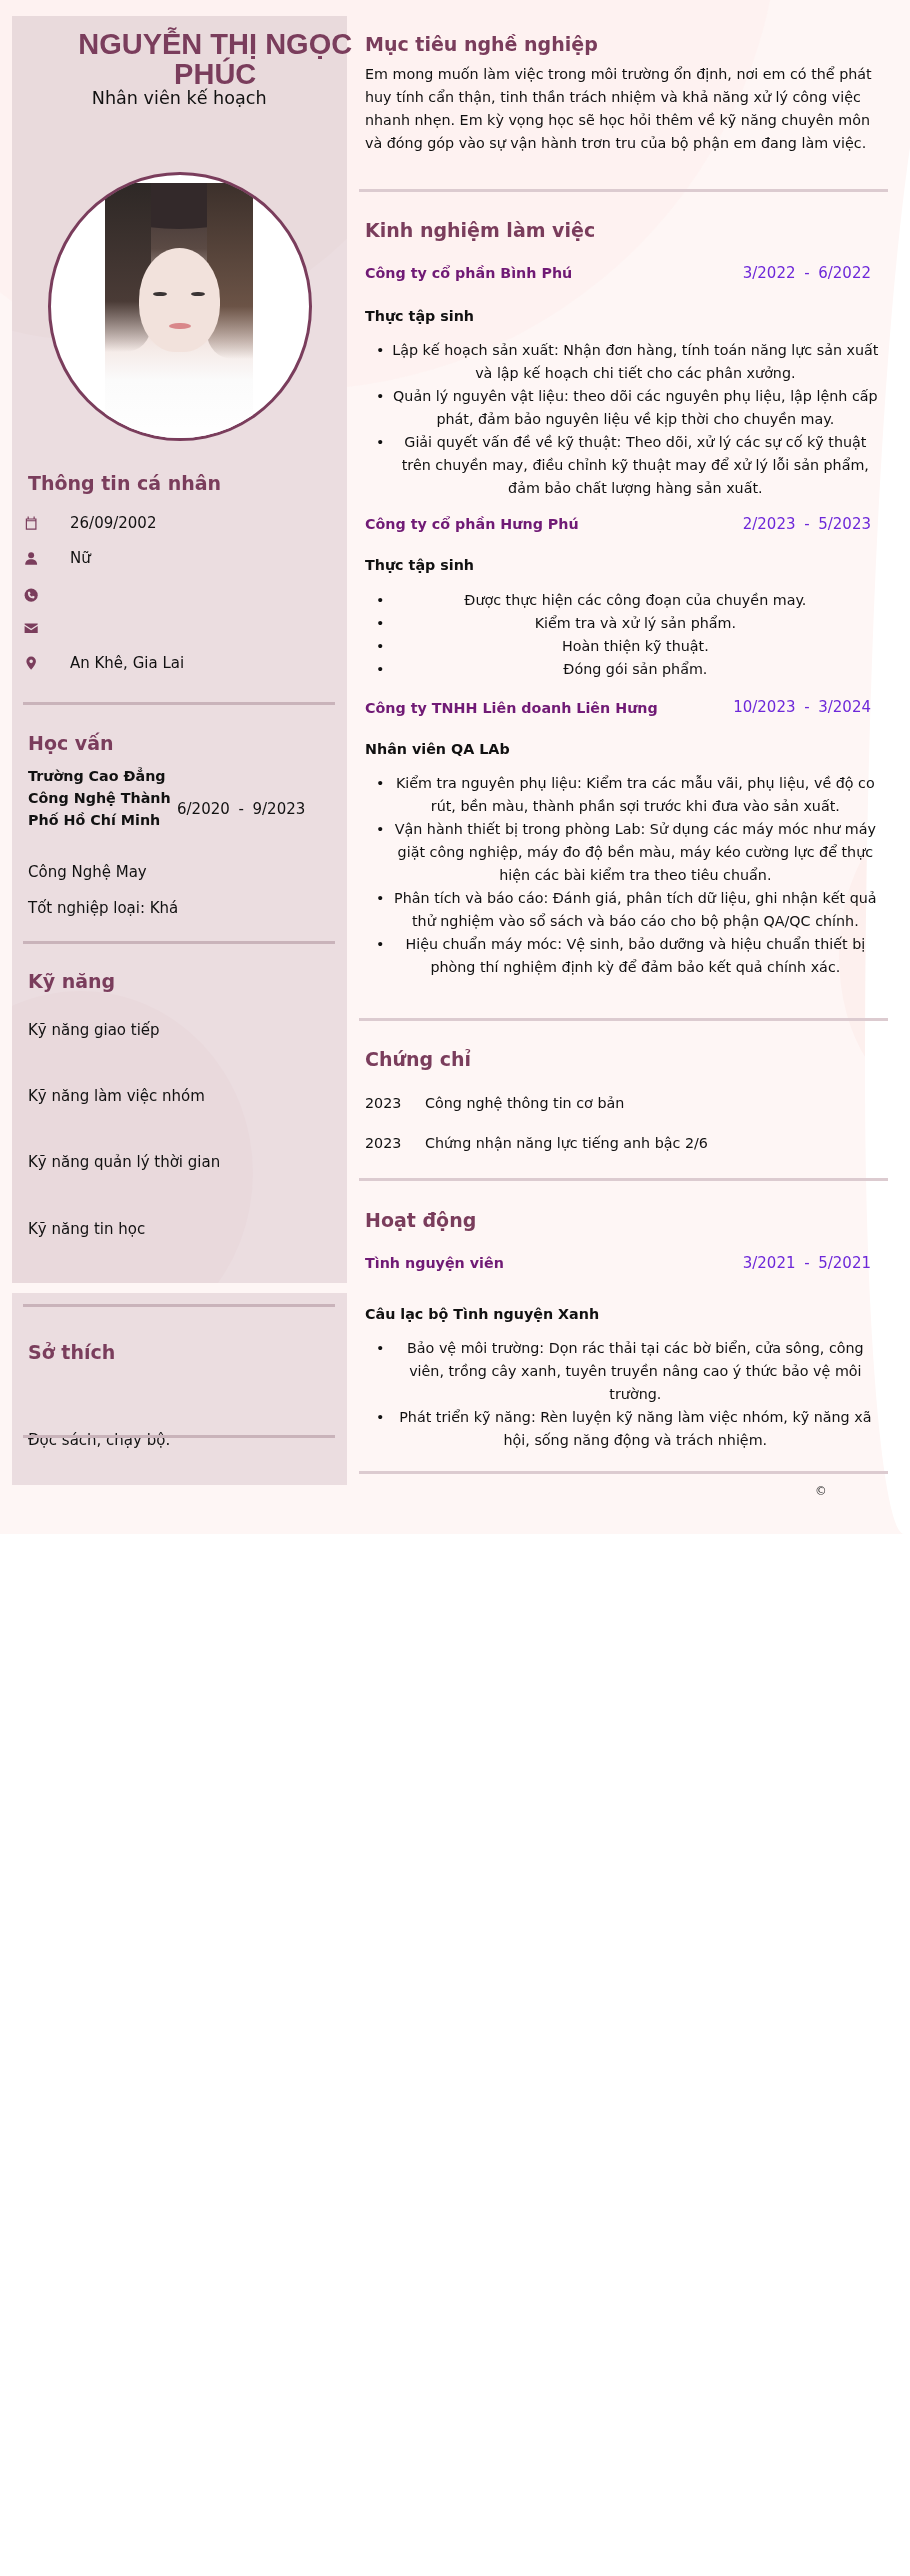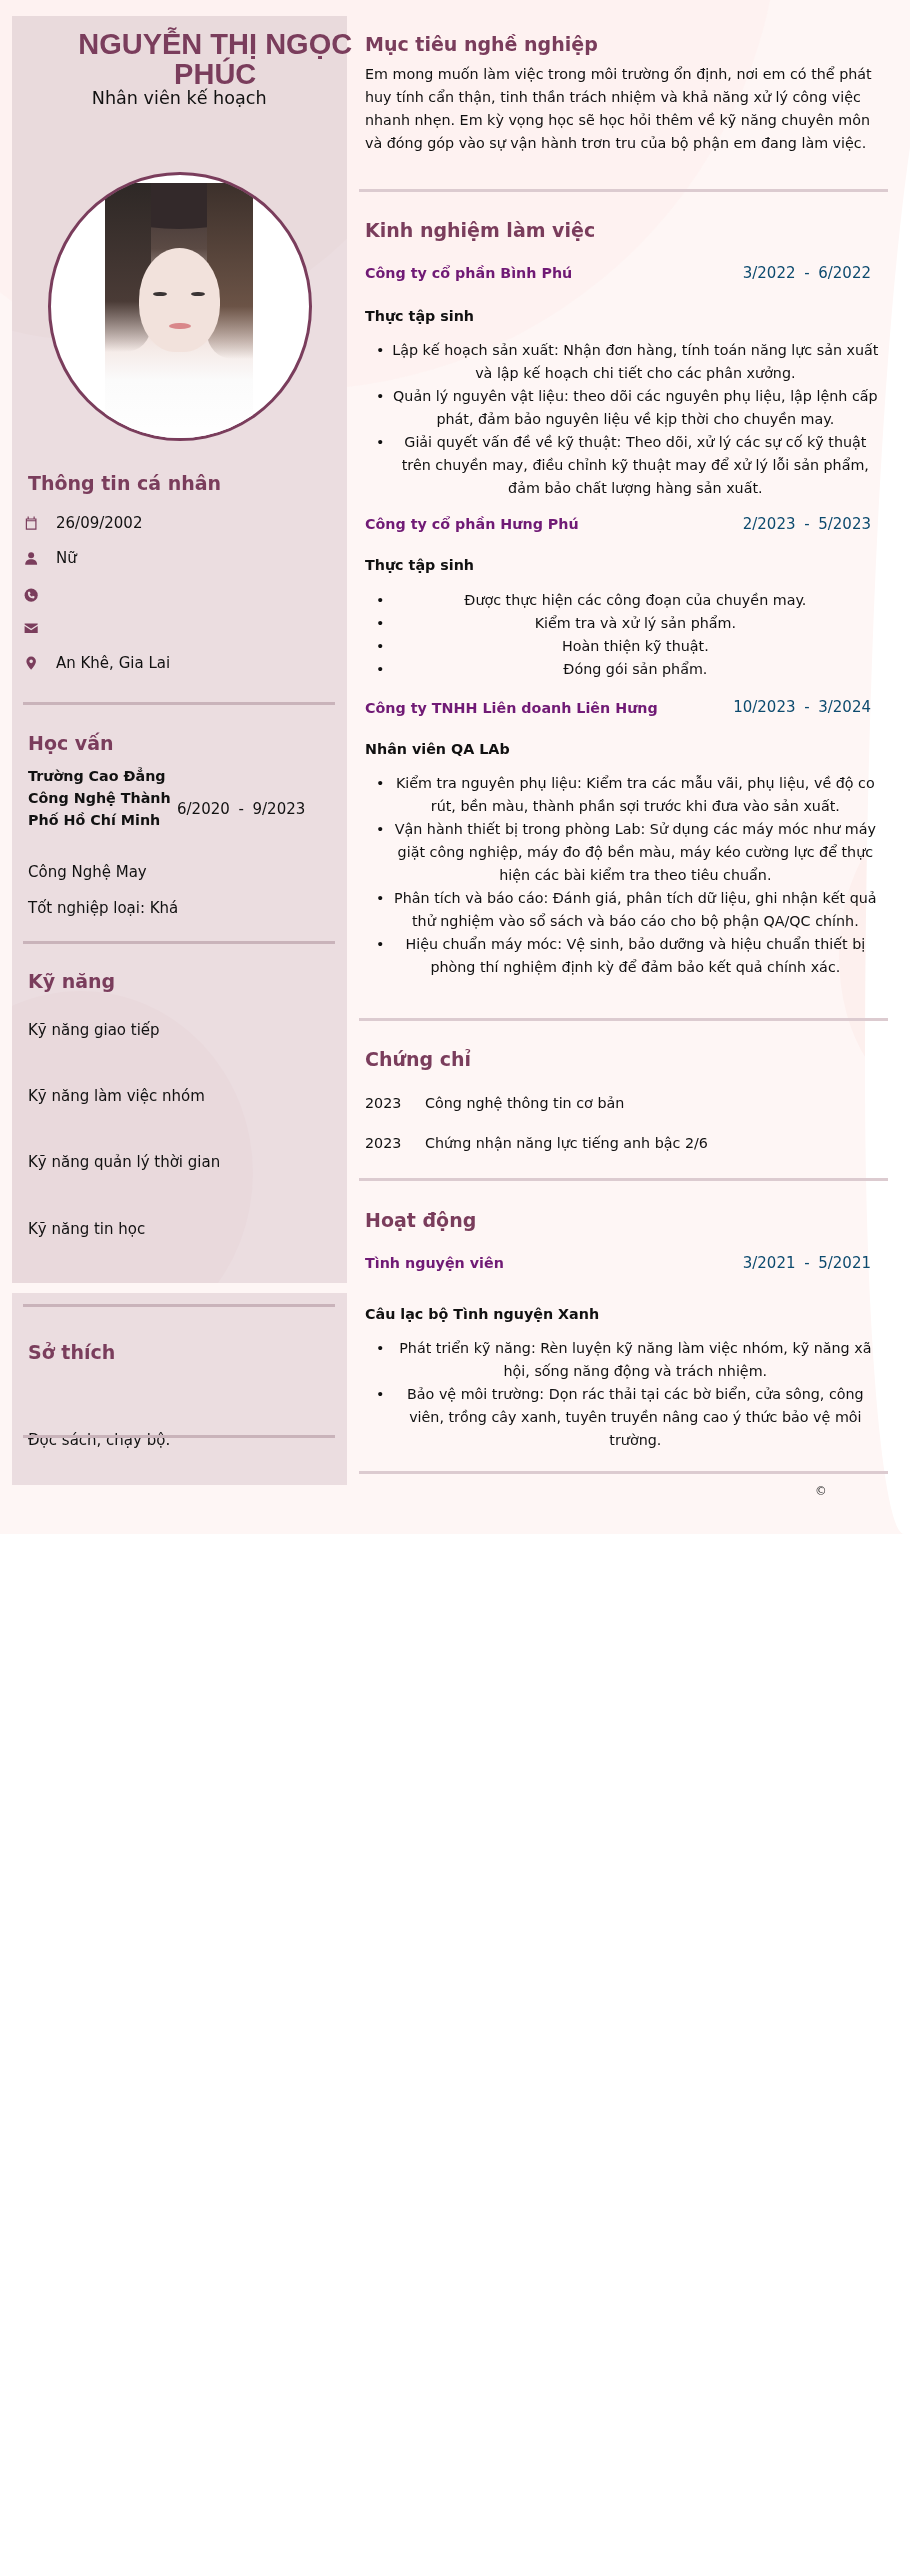--- a/index.html
+++ b/index.html
@@ -26,33 +26,33 @@
   .photo-hair-l { position: absolute; left: 0; top: 0; width: 46px; height: 169px; background: linear-gradient(180deg,#2e2826,#4a3b36 70%, rgba(255,255,255,0)); border-radius: 0 0 26px 0; }
   .photo-hair-r { position: absolute; right: 0; top: 0; width: 46px; height: 176px; background: linear-gradient(180deg,#3c302b,#6b5346 70%, rgba(255,255,255,0)); border-radius: 0 0 0 26px; }
   .photo-hair-top { position: absolute; left: 0; top: 0; width: 148px; height: 46px; background: #33292a; border-radius: 0 0 50% 50%; }
   .photo-lips { position: absolute; left: 64px; top: 140px; width: 22px; height: 6.5px; border-radius: 50%; background: #d9878a; }
   .photo-eye { position: absolute; top: 109px; width: 14.3px; height: 4.6px; border-radius: 50%; background: #3a3434; }
 
   .side-heading { position: absolute; left: 28px; font-weight: 700; font-size: 19px; color: #7a3d5c; }
   .info-row { position: absolute; left: 23.4px; height: 23.4px; display: flex; align-items: center; }
   .info-icon { width: 15.6px; height: 15.6px; display: flex; align-items: center; justify-content: center; }
   .info-icon svg { width: 14.3px; height: 14.3px; fill: #7a3d5c; }
-  .info-text { margin-left: 17px; font-size: 15px; color: #111; }
+  .info-text { margin-left: 31px; font-size: 15px; color: #111; }
 
   .divider-side { position: absolute; left: 23.4px; width: 312px; height: 2.6px; background: #c9b3ba; }
   .divider-main { position: absolute; left: 359px; width: 529px; height: 2.6px; background: #dccbd0; }
 
   .edu-school { position: absolute; left: 28px; top: 765px; width: 143px; font-weight: 700; font-size: 14.3px; line-height: 22px; color: #111; }
   .edu-dates { position: absolute; left: 177px; top: 800px; font-size: 15px; color: #111; word-spacing: 3.9px; }
   .side-text { position: absolute; left: 28px; font-size: 15px; color: #111; }
 
   .main-heading { position: absolute; left: 365px; font-weight: 700; font-size: 19px; color: #7a3d5c; }
   .para { position: absolute; left: 365px; width: 520px; font-size: 14.3px; line-height: 23px; color: #111; }
   .job-company { position: absolute; left: 365px; font-weight: 700; font-size: 14.3px; color: #701a75; }
-  .job-dates { position: absolute; right: 39px; font-size: 15px; color: #0c4a6e; word-spacing: 3.9px; text-align: right; }
+  .job-dates { position: absolute; right: 39px; font-size: 15px; color: #6d28d9; word-spacing: 3.9px; text-align: right; }
   .job-role { position: absolute; left: 365px; font-weight: 700; font-size: 14.3px; color: #111; }
   .bullets { position: absolute; left: 376px; width: 507px; list-style: none; font-size: 14.3px; line-height: 23px; color: #111; text-align: center; }
   .bullets li { position: relative; padding-left: 11.7px; }
   .bullets li::before { content: "•"; position: absolute; left: 0; top: 0; }
   .cert-row { position: absolute; left: 365px; font-size: 14.3px; color: #111; display: flex; }
   .cert-year { width: 60px; }
   .copyright { position: absolute; left: 815px; top: 1484px; font-size: 11.7px; color: #333; }
 </style>
 </head>
 <body>
@@ -198,19 +198,19 @@
   <span>Chứng nhận năng lực tiếng anh bậc 2/6</span>
 </div>
 
 <div class="divider-main" style="top:1178px"></div>
 
 <div class="main-heading" style="top:1209px">Hoạt động</div>
 <div class="job-company" style="top:1255px">Tình nguyện viên</div>
 <div class="job-dates" style="top:1254px">3/2021  -  5/2021</div>
 <div class="job-role" style="top:1306px">Câu lạc bộ Tình nguyện Xanh</div>
 <ul class="bullets" style="top:1337px">
+  <li>Bảo vệ môi trường: Dọn rác thải tại các bờ biển, cửa sông, công viên, trồng cây xanh, tuyên truyền nâng cao ý thức bảo vệ môi trường.</li>
   <li>Phát triển kỹ năng: Rèn luyện kỹ năng làm việc nhóm, kỹ năng xã hội, sống năng động và trách nhiệm.</li>
-  <li>Bảo vệ môi trường: Dọn rác thải tại các bờ biển, cửa sông, công viên, trồng cây xanh, tuyên truyền nâng cao ý thức bảo vệ môi trường.</li>
 </ul>
 
 <div class="divider-main" style="top:1471px"></div>
 <div class="copyright">©</div>
 
 
 </body></html>

